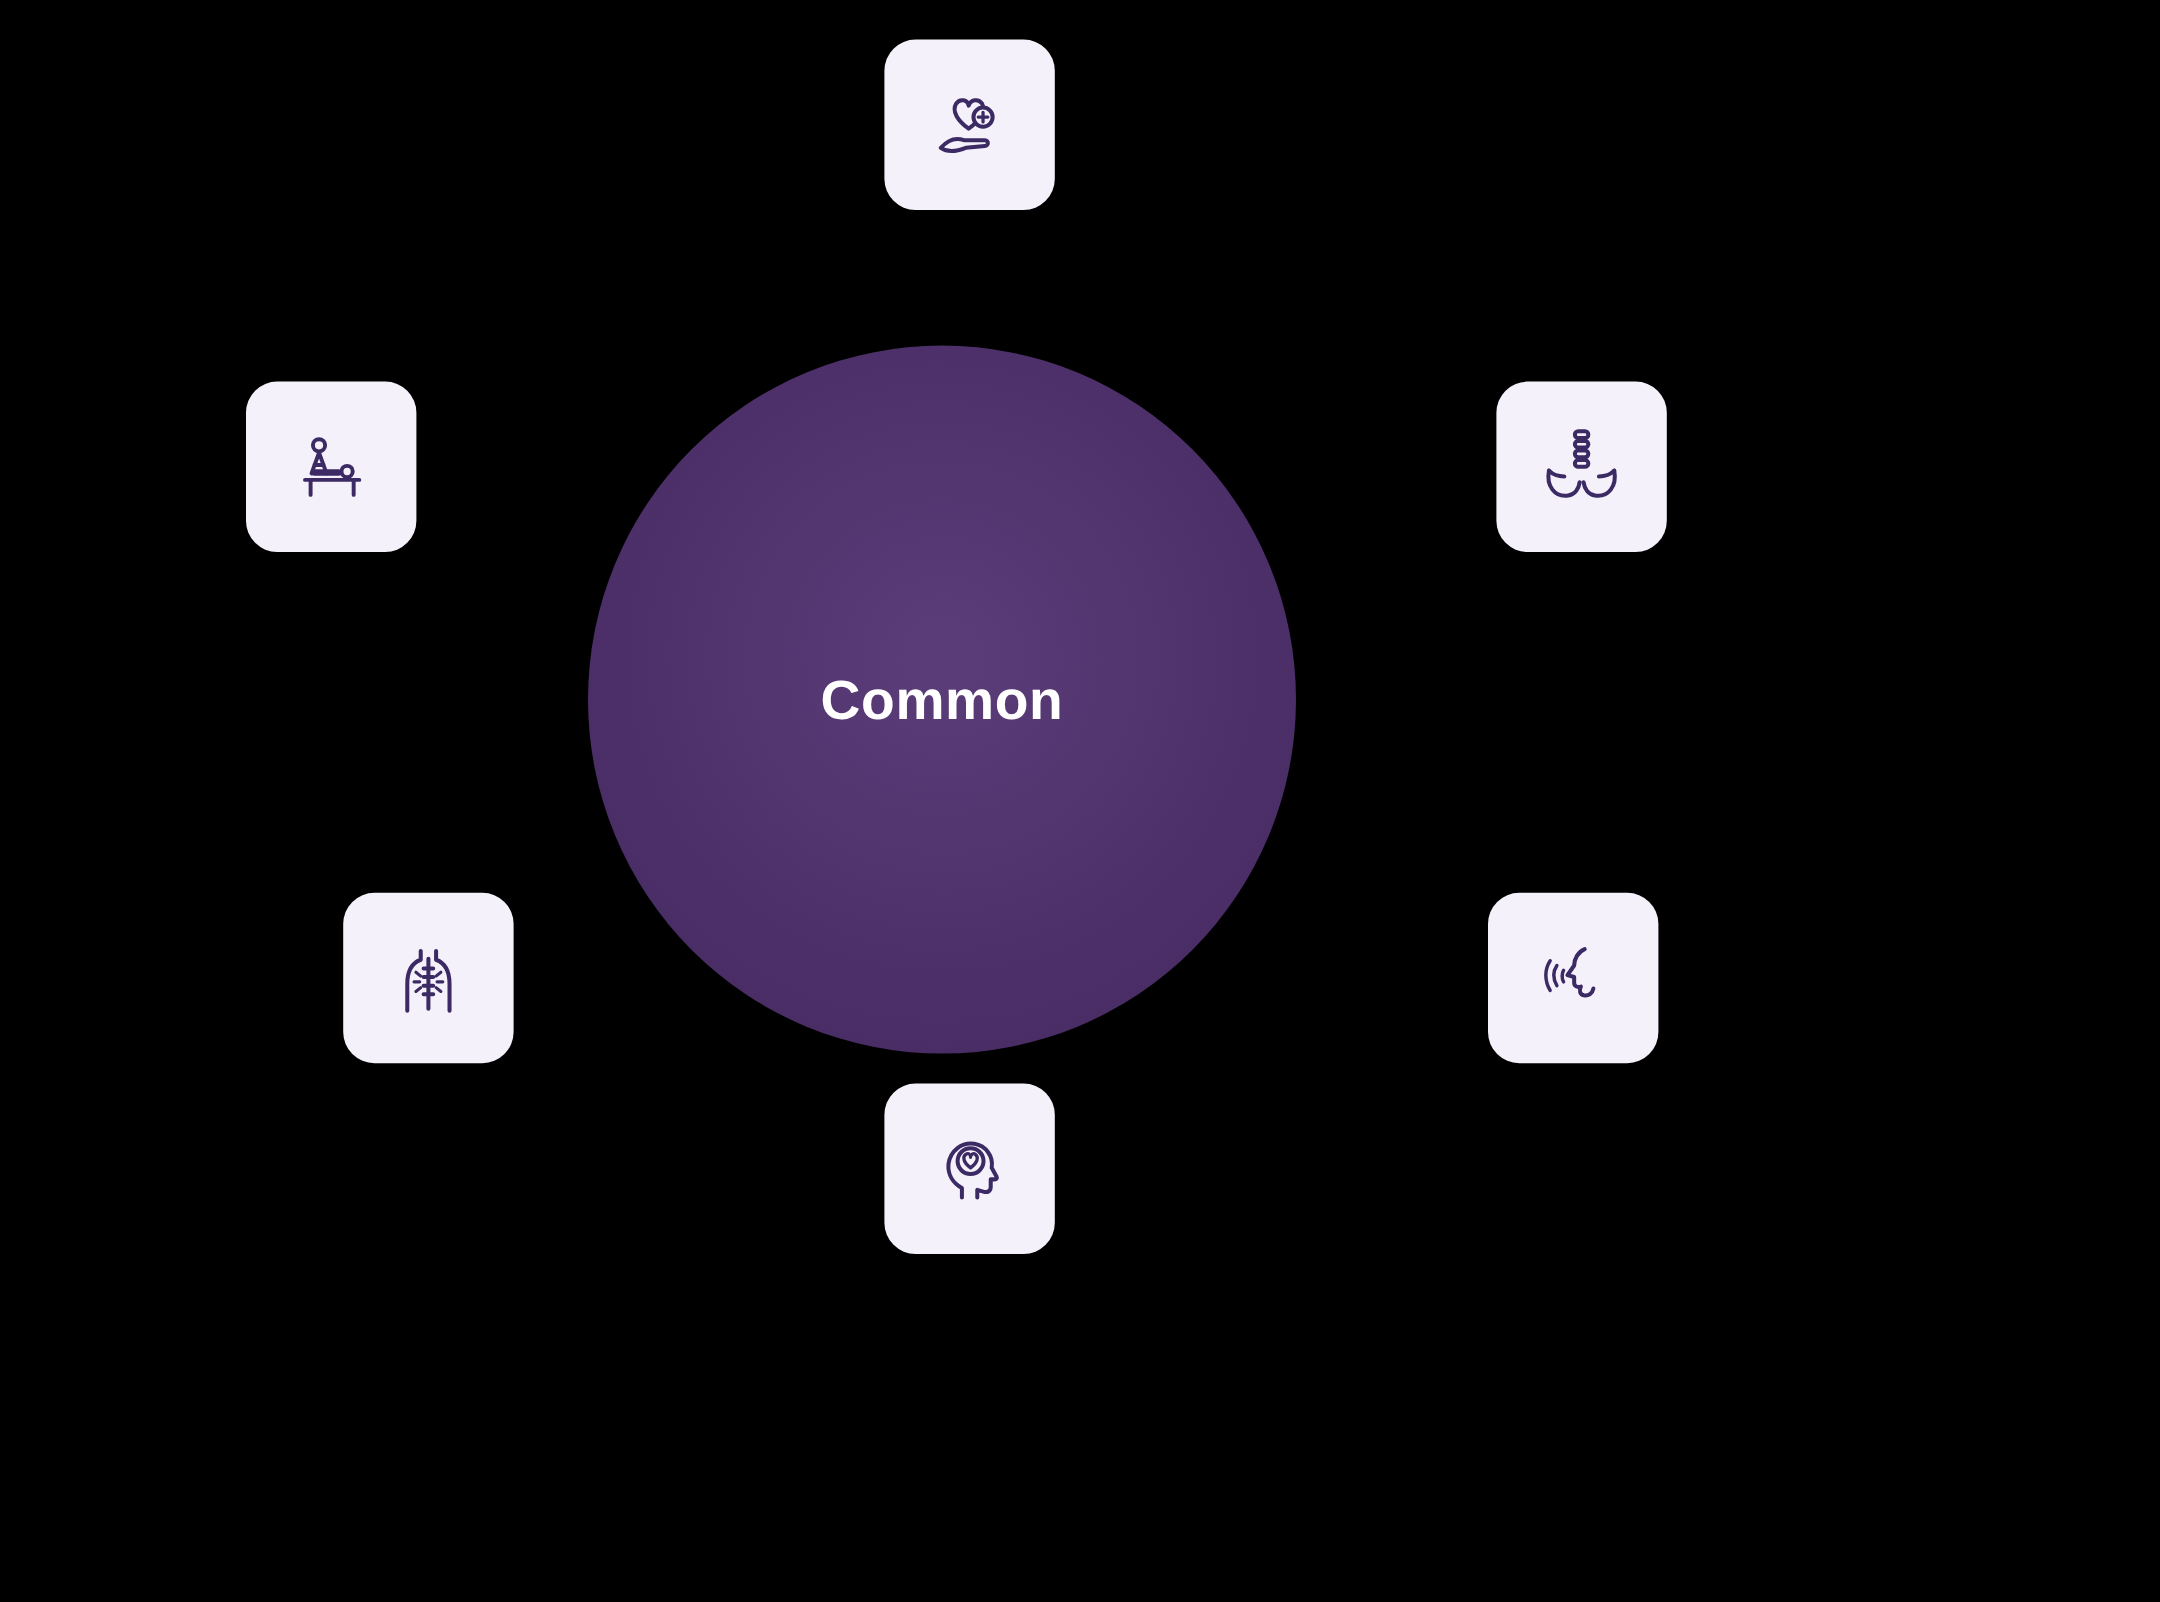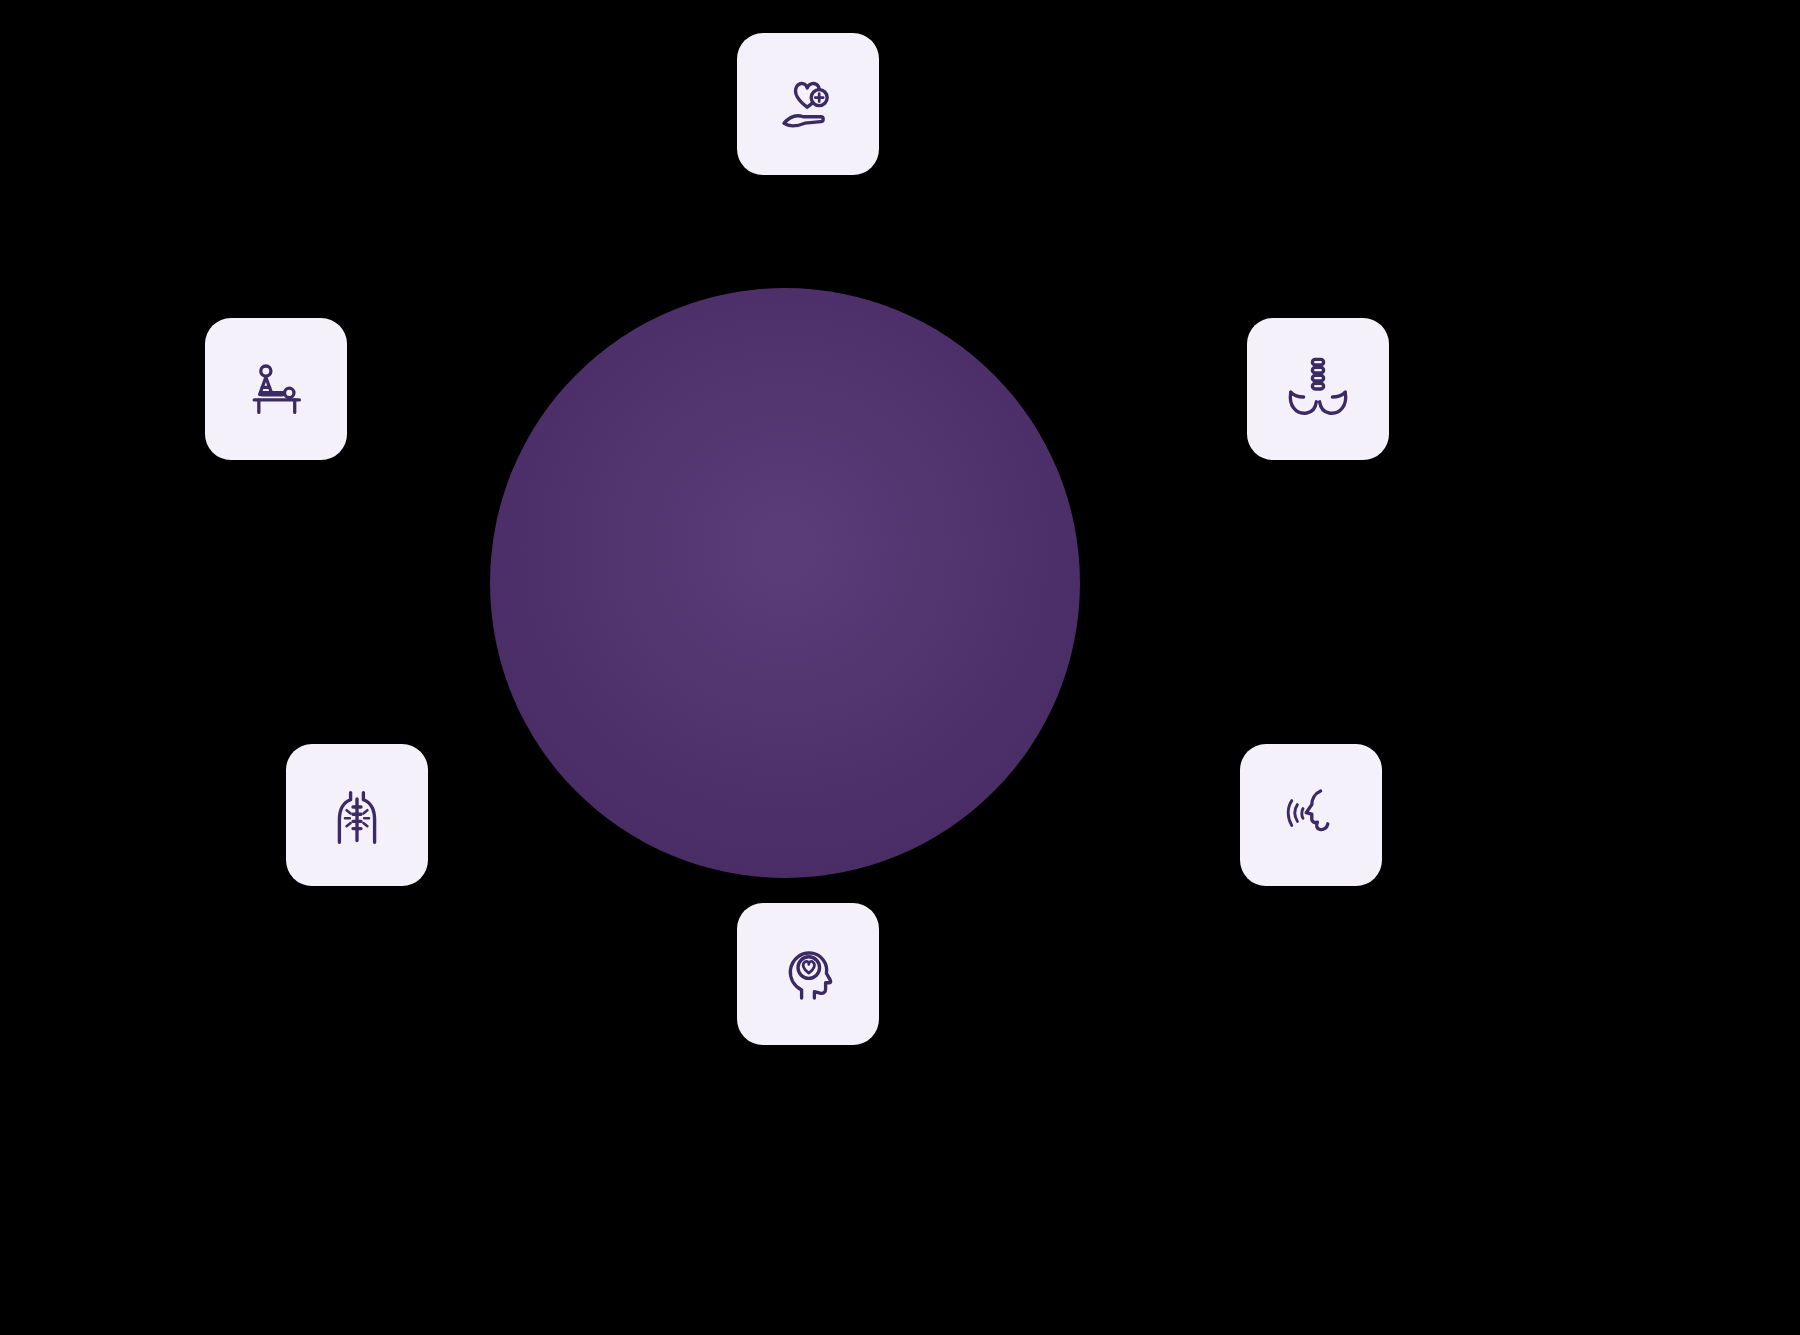--- a/index.html
+++ b/index.html
@@ -46,20 +46,21 @@
   .card-right-lower{left:1240px;top:744px;}
   .card-bottom{left:737px;top:903px;}
 </style>
 </head>
 <body>
 
 <div class="stage">
 
   <div class="center-circle">
     <div class="center-title">
+      <span>Common</span>
     </div>
   </div>
 
   <div class="card card-top">
     <span>
       <svg width="80" height="80" viewBox="0 0 100 100" fill="none" stroke="currentColor" stroke-width="4.2" stroke-linecap="round" stroke-linejoin="round">
         <path d="M49 54 C 38 46 31 36 36 28 C 40 22 48 24 49 30 C 51 24 59 22 63 28 C 67 36 60 46 49 54 Z"></path>
         <circle cx="64" cy="42" r="10" fill="#f5f1fb"></circle>
         <path d="M64 37 V47 M59 42 H69" stroke-width="3.4"></path>
         <path d="M20 74 C 28 65 36 63 44 66 L 66 66 C 70 66 70 72 66 72 L 46 74 C 36 78 27 79 20 74"></path>

